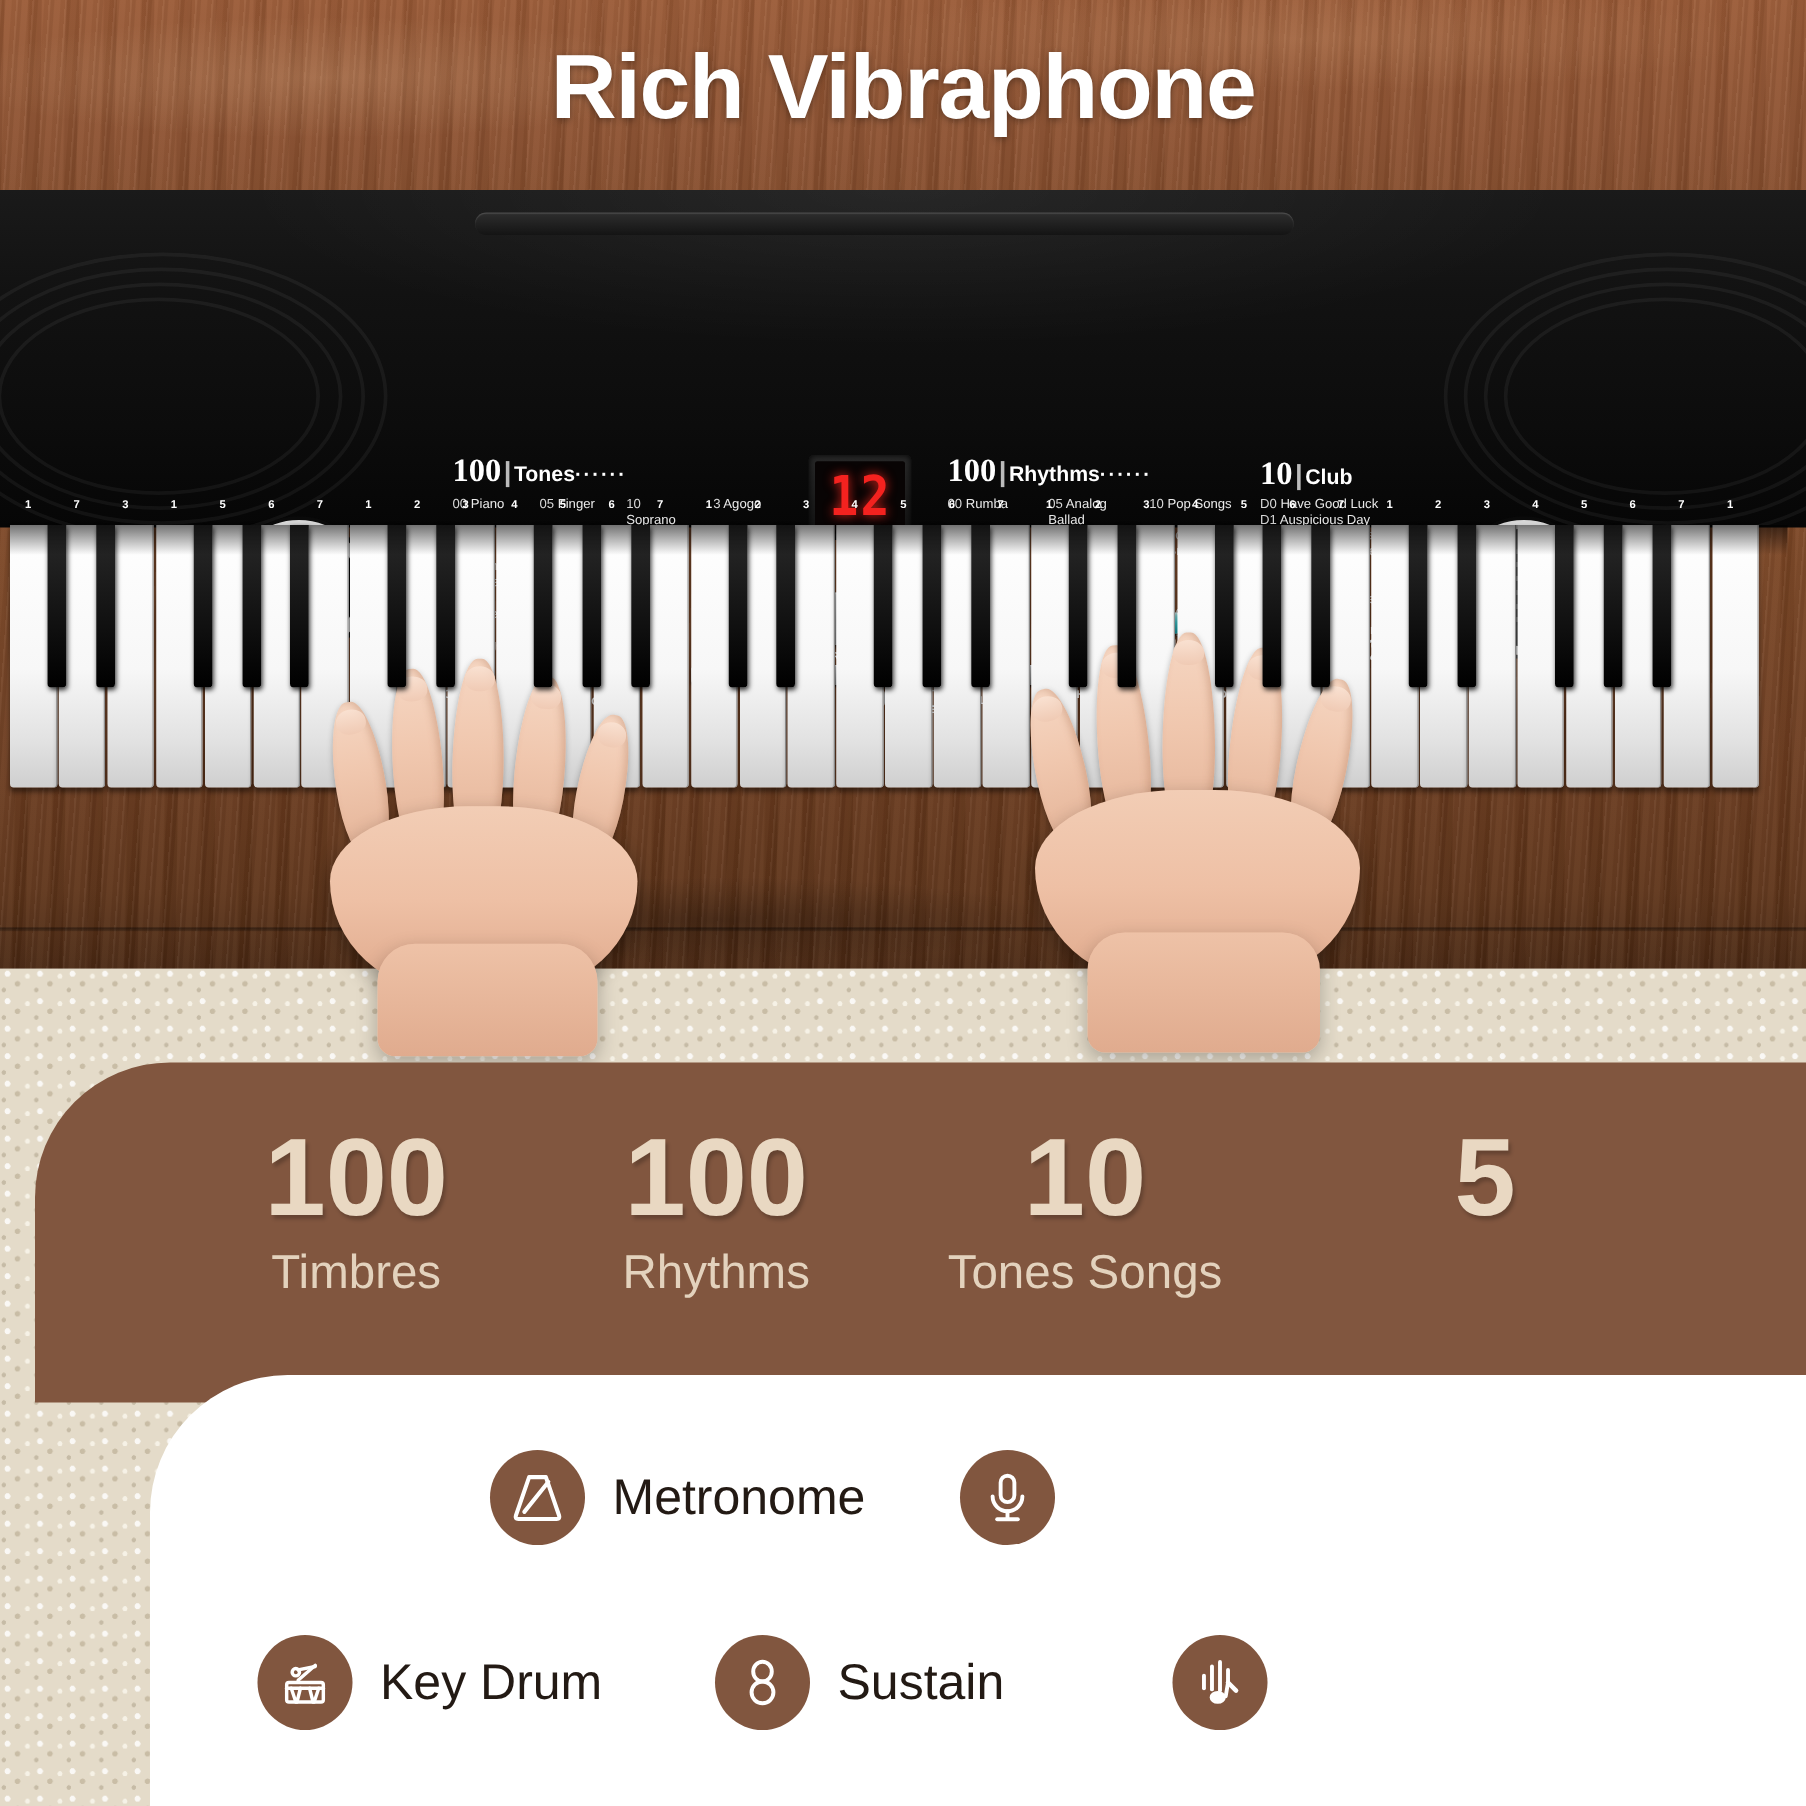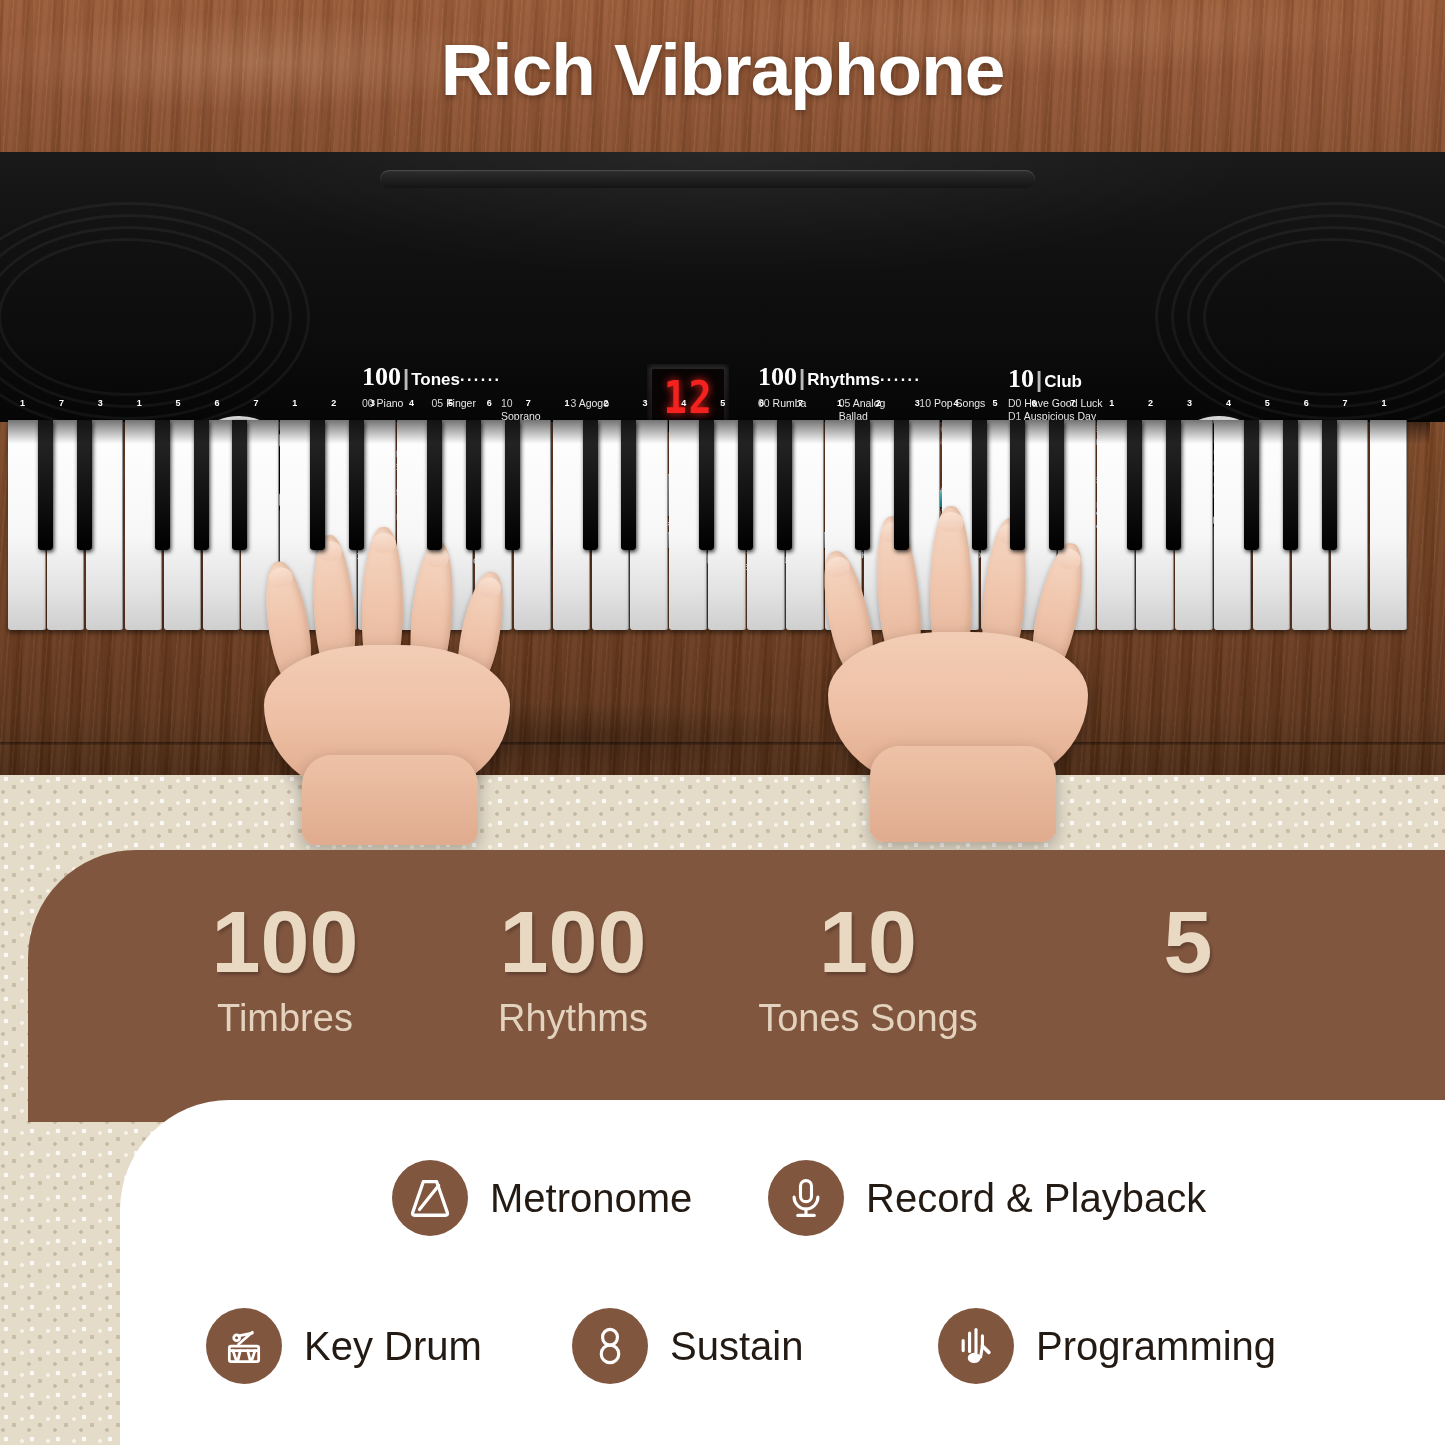--- a/index.html
+++ b/index.html
@@ -589,21 +589,20 @@
 
   <div class="feat" style="left:648px; top:60px">
     <div class="fico">
       <svg width="44" height="44" viewBox="0 0 48 48" fill="none" stroke="#fff" stroke-width="3.4" stroke-linecap="round" stroke-linejoin="round">
         <rect x="18" y="5" width="12" height="23" rx="6"></rect>
         <path d="M11 23 a13 13 0 0 0 26 0"></path>
         <line x1="24" y1="36" x2="24" y2="42"></line>
         <line x1="15" y1="43" x2="33" y2="43"></line>
       </svg>
     </div>
-    <div class="flbl">Record &amp; Playback</div>
   </div>
 
   <div class="feat" style="left:86px; top:208px">
     <div class="fico">
       <svg width="44" height="44" viewBox="0 0 48 48" fill="none" stroke="#fff" stroke-width="3" stroke-linecap="round" stroke-linejoin="round">
         <rect x="8" y="24" width="32" height="17" rx="2"></rect>
         <line x1="8" y1="29" x2="40" y2="29"></line>
         <path d="M12 29 L16 41 M20 29 L17 41 M28 29 L31 41 M36 29 L32 41"></path>
         <line x1="18" y1="22" x2="33" y2="9"></line>
         <circle cx="16" cy="15" r="3.2"></circle>
@@ -628,16 +627,15 @@
       <svg width="44" height="44" viewBox="0 0 48 48" fill="none" stroke="#fff" stroke-width="3.4" stroke-linecap="round">
         <line x1="10" y1="18" x2="10" y2="29"></line>
         <line x1="17" y1="10" x2="17" y2="30"></line>
         <line x1="24" y1="6" x2="24" y2="31"></line>
         <line x1="31" y1="13" x2="31" y2="24"></line>
         <path d="M31 24 L38 31" stroke-width="4"></path>
         <ellipse cx="22" cy="37" rx="7" ry="5.6" fill="#fff" stroke="none"></ellipse>
         <line x1="29" y1="36" x2="31" y2="24"></line>
       </svg>
     </div>
-    <div class="flbl">Programming</div>
   </div>
 
 </div>
 
 </body></html>

